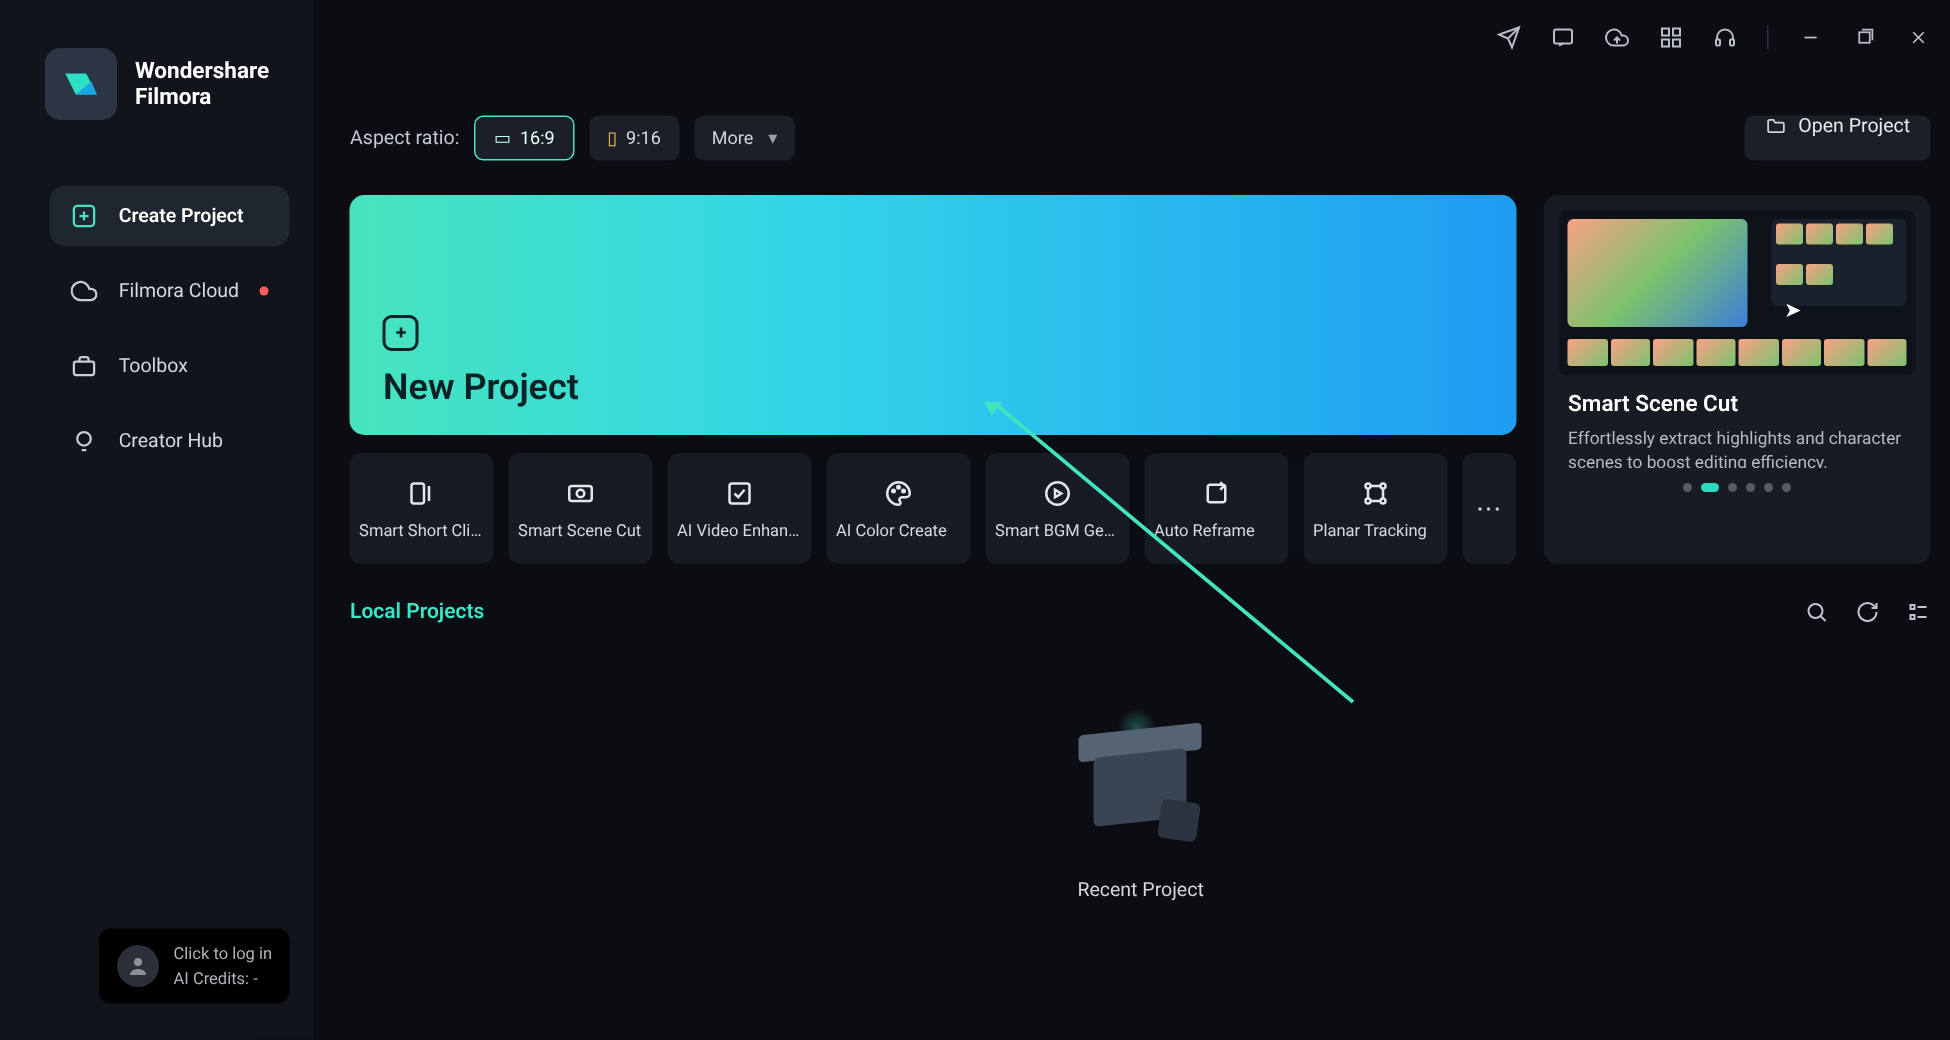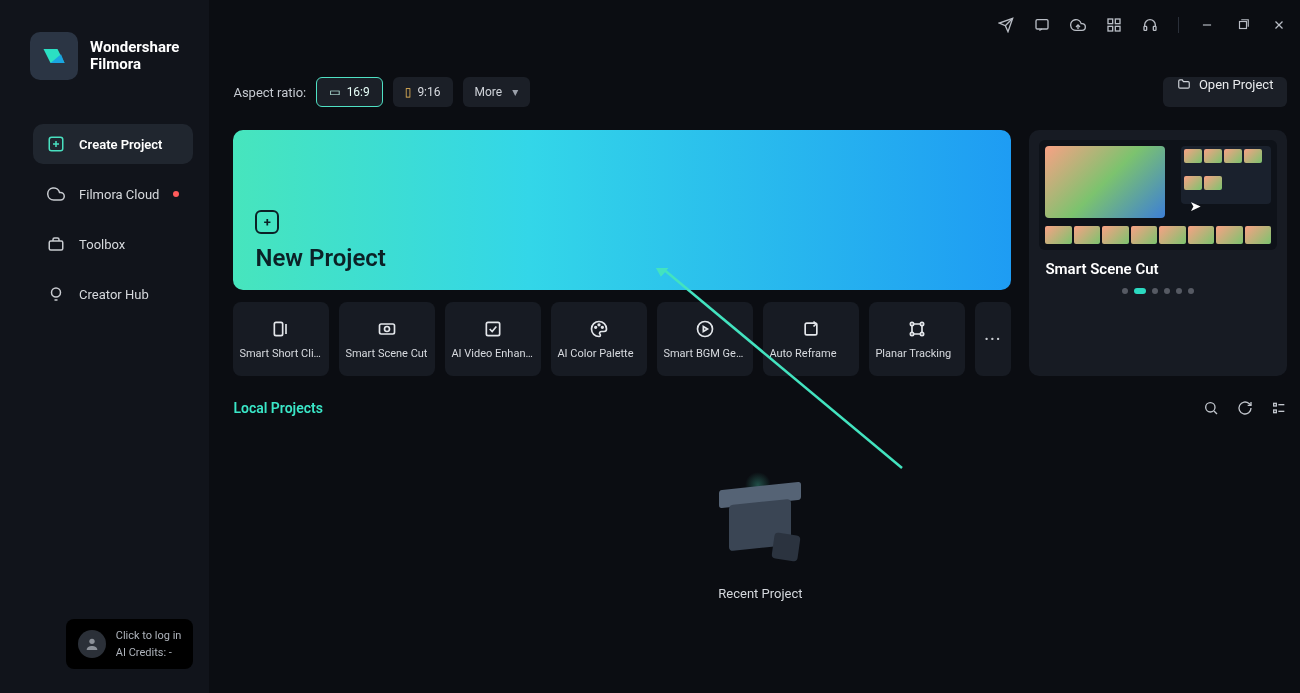--- a/index.html
+++ b/index.html
@@ -497,21 +497,21 @@
               </svg></span>
           <span class="tile-label">AI Video Enhan…</span>
         </div>
         <div class="tile">
           <span class="tile-icon"><svg width="20" height="20" viewBox="0 0 24 24" fill="none" stroke="currentColor" stroke-width="2">
                 <path d="M12 3a9 9 0 1 0 0 18c2 0 2-2 1-3s0-3 2-3h3a3 3 0 0 0 3-3 9 9 0 0 0-9-9z"></path>
                 <circle cx="8" cy="10" r="1"></circle>
                 <circle cx="12" cy="7" r="1"></circle>
                 <circle cx="16" cy="10" r="1"></circle>
               </svg></span>
-          <span class="tile-label">AI Color Palette</span>
+          <span class="tile-label">AI Color Create</span>
         </div>
         <div class="tile">
           <span class="tile-icon"><svg width="20" height="20" viewBox="0 0 24 24" fill="none" stroke="currentColor" stroke-width="2">
                 <circle cx="12" cy="12" r="9"></circle>
                 <path d="M10 9v6l5-3z"></path>
               </svg></span>
           <span class="tile-label">Smart BGM Ge…</span>
         </div>
         <div class="tile">
           <span class="tile-icon"><svg width="20" height="20" viewBox="0 0 24 24" fill="none" stroke="currentColor" stroke-width="2">
@@ -554,20 +554,21 @@
             <span></span>
             <span></span>
             <span></span>
             <span></span>
             <span></span>
             <span></span>
           </div>
         <span class="cursor">➤</span>
       </div>
       <div class="fp-title">Smart Scene Cut</div>
+      <div class="fp-desc">Effortlessly extract highlights and character scenes to boost editing efficiency.</div>
       <div class="pager">
         <span></span>
           <span class="active"></span>
           <span></span>
           <span></span>
           <span></span>
           <span></span>
       </div>
     </aside>
   </div>

